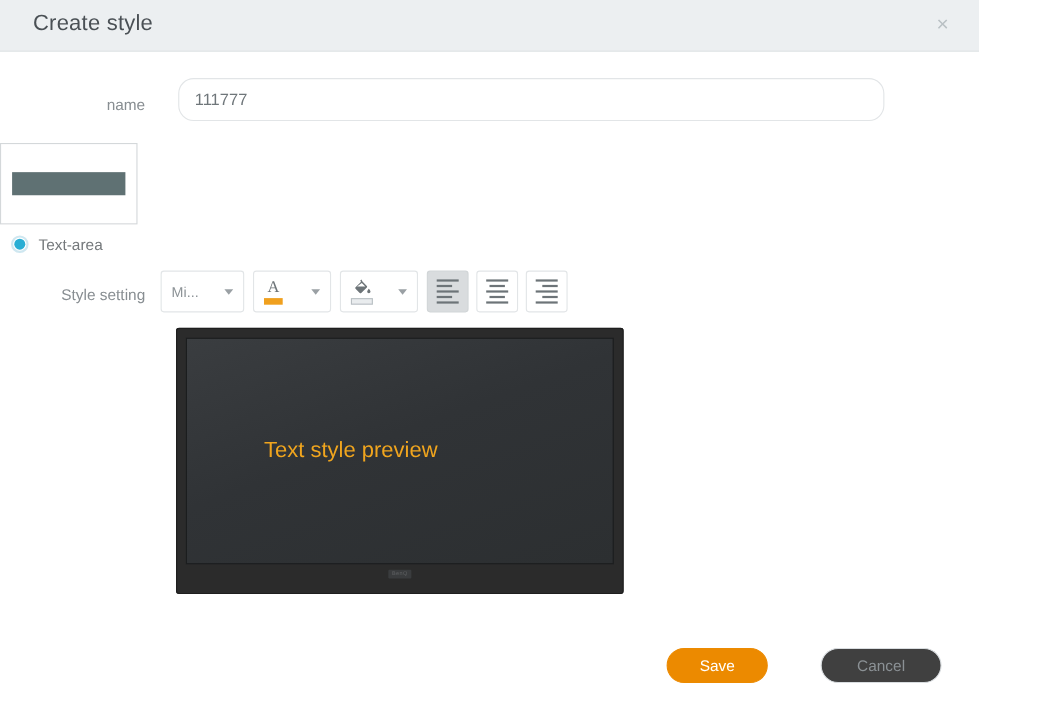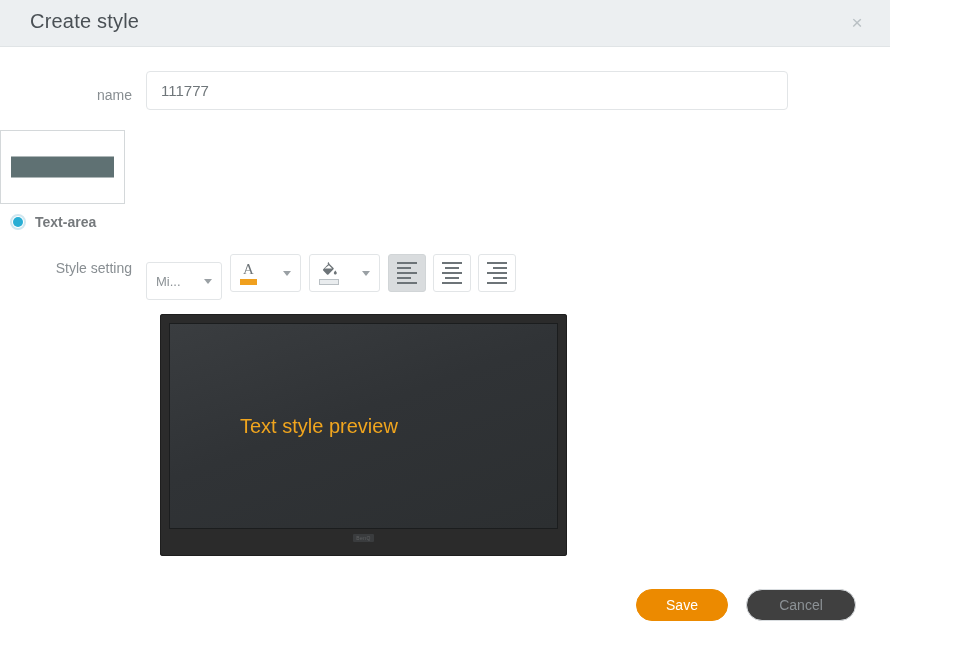--- a/index.html
+++ b/index.html
@@ -62,39 +62,39 @@
     width: 146px;
     text-align: right;
     padding-right: 14px;
     font-size: 14px;
     color: #888e92;
     line-height: 20px;
   }
   .row-field { flex: 1; }
 
   
-  .row-name { margin-bottom: 20px; }
+  .row-name { margin-bottom: 20px; gap: 16px; }
   .row-name .row-label { padding-top: 14px; }
   .name-input {
     width: 642px;
     height: 39px;
     border: 1px solid #e2e5e7;
-    border-radius: 4px;
+    border-radius: 14px;
     background: #ffffff;
     padding: 0 14px;
     font-size: 15px;
     color: #6f767a;
     font-family: "Liberation Sans", sans-serif;
     outline: none;
   }
   .name-input::placeholder { color: #b9bfc3; }
 
   
   .row-type .row-label { padding-top: 6px; }
-  .type-options { display: flex; font-weight: bold; }
+  .type-options { display: flex; }
   .type-option { margin-right: 18px; }
   .type-thumb {
     width: 125px;
     height: 74px;
     border: 1px solid #d4d8da;
     background: #ffffff;
     position: relative;
     cursor: pointer;
   }
   .thumb-bar {
@@ -150,21 +150,21 @@
     border: 1px solid #e2e5e7;
     border-radius: 3px;
     background: #ffffff;
     display: flex;
     align-items: center;
     justify-content: center;
     cursor: pointer;
     margin-right: 8px;
     user-select: none;
   }
-  .tb-font { width: 76px; justify-content: space-between; padding: 0 9px; margin-top: 16px; }
+  .tb-font { width: 76px; justify-content: space-between; padding: 0 9px; }
   .tb-font .fname { font-size: 13px; color: #8c9296; }
   .tb-color { width: 71px; justify-content: space-between; padding: 0 9px; }
   .tb-align { width: 38px; margin-right: 7px; }
   .tb-align.active { background: #d9dcde; border-color: #d1d5d7; }
 
   .caret {
     width: 0; height: 0;
     border-left: 4.5px solid transparent;
     border-right: 4.5px solid transparent;
     border-top: 5px solid #9aa0a4;
@@ -260,20 +260,21 @@
     border-radius: 1px;
   }
 
   
   .footer {
     position: absolute;
     right: 34px;
     bottom: 26px;
     display: flex;
     align-items: flex-start;
+    gap: 30px;
   }
   .btn {
     height: 32px;
     border-radius: 16px;
     font-size: 14px;
     display: flex;
     align-items: center;
     justify-content: center;
     cursor: pointer;
     user-select: none;

